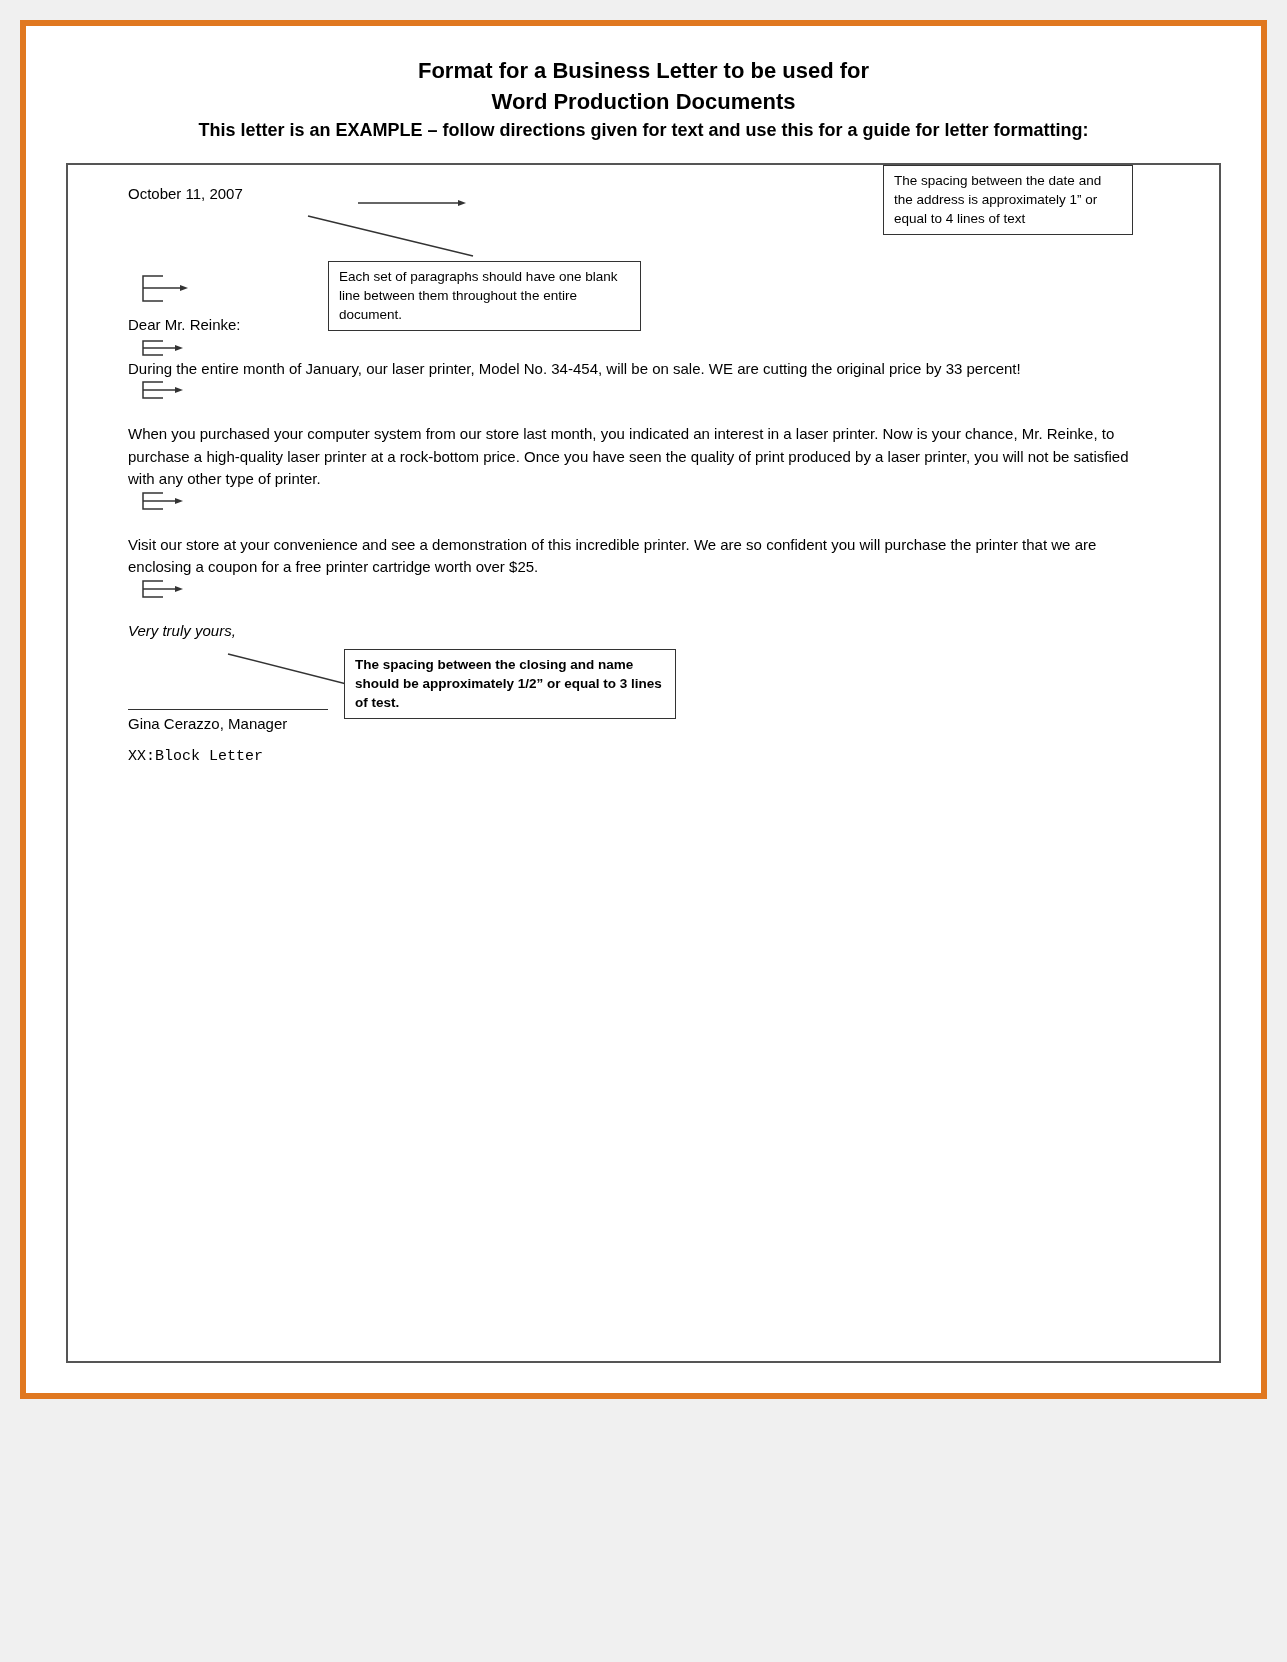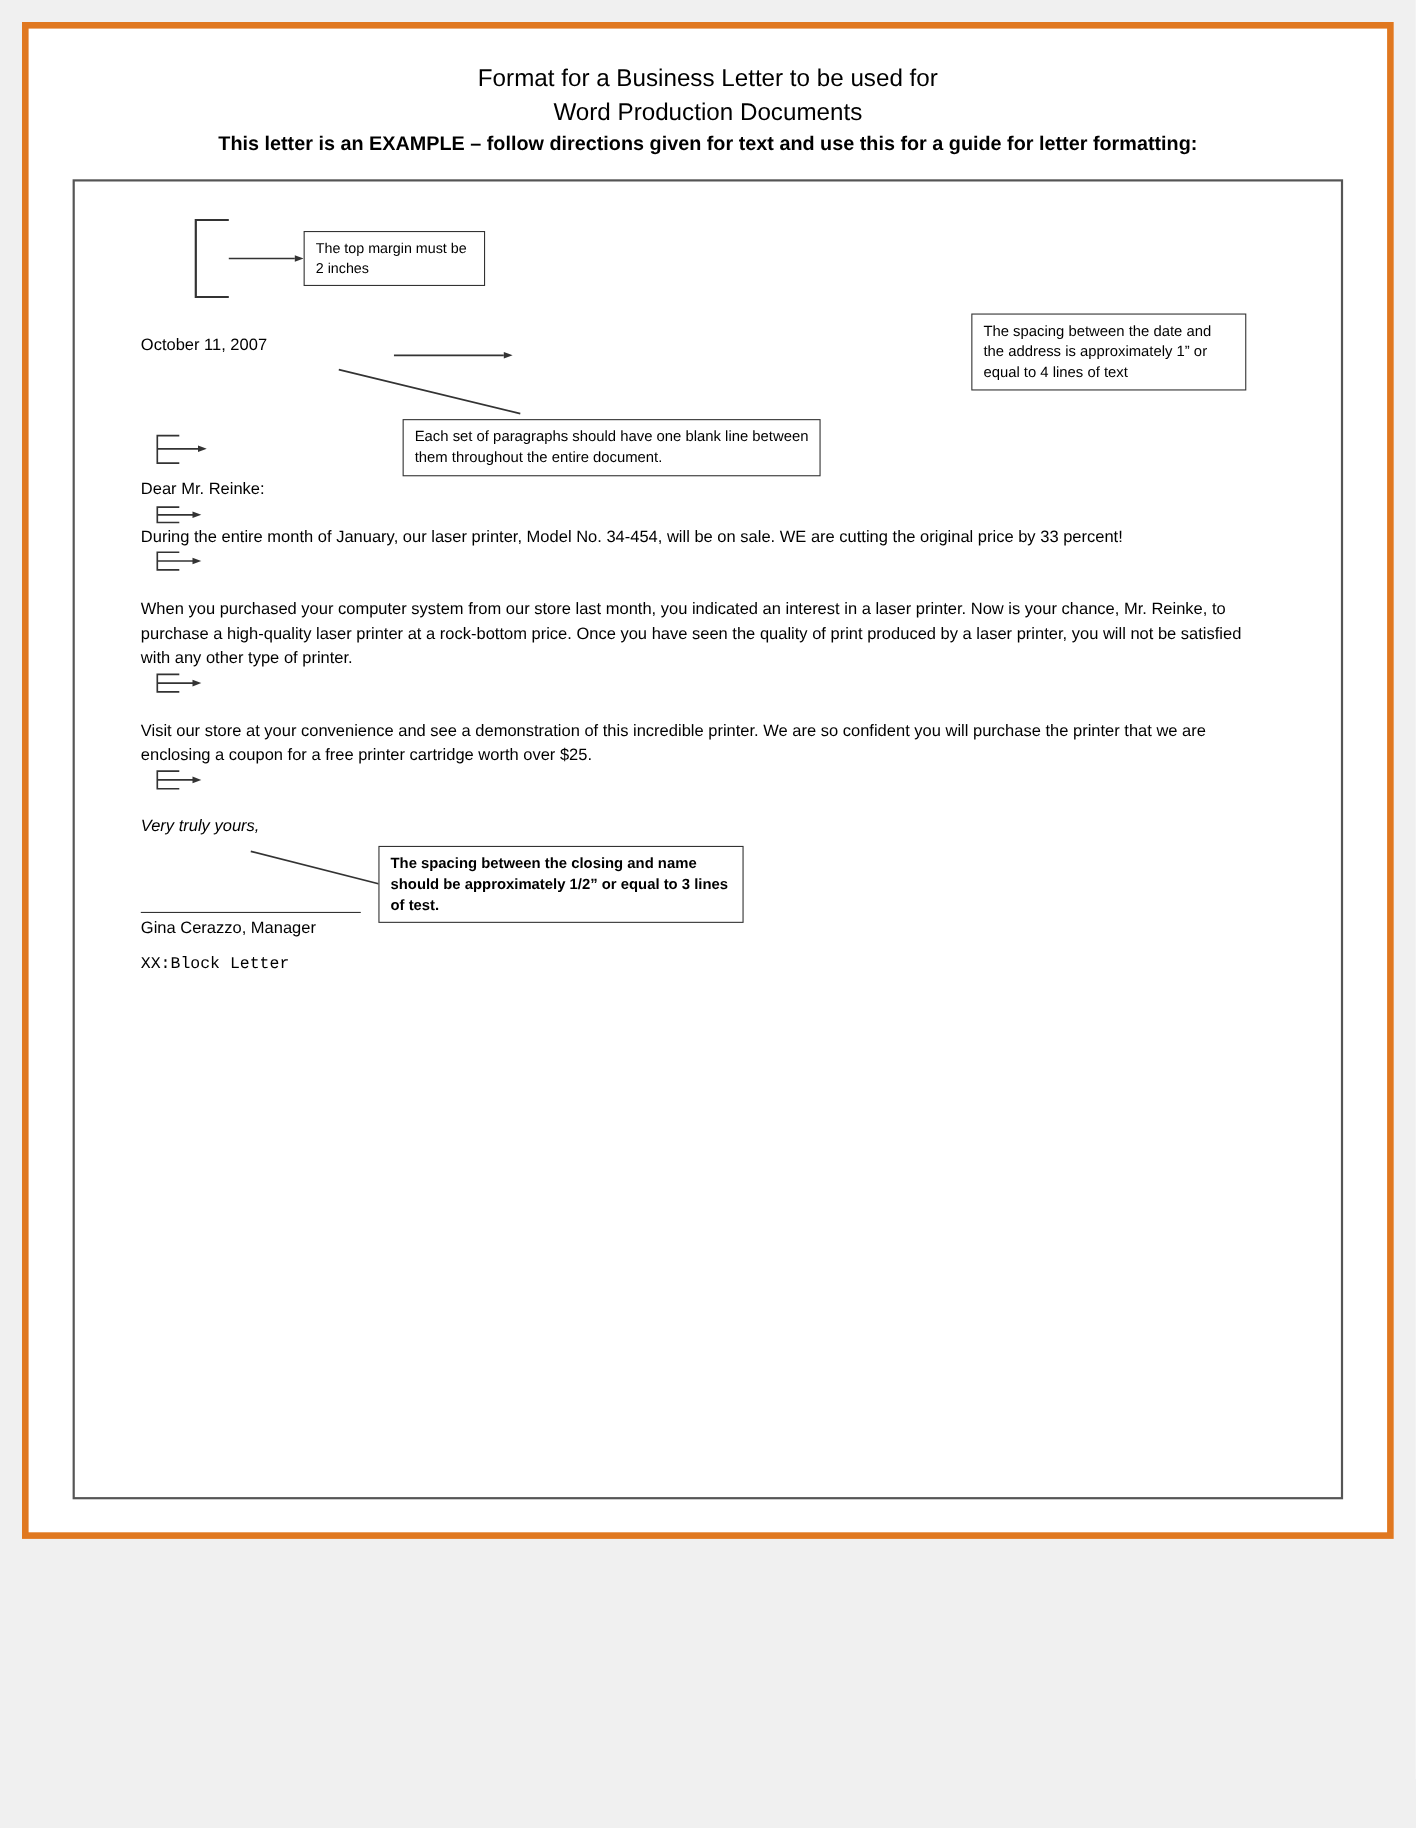--- a/index.html
+++ b/index.html
@@ -17,21 +17,21 @@
       background: white;
       border: 6px solid #e07820;
       padding: 30px 40px;
     }
     .header {
       text-align: center;
       margin-bottom: 20px;
     }
     .header-title {
       font-size: 22px;
-      font-weight: normal;
+      font-weight: bold;
       line-height: 1.4;
     }
     .header-subtitle {
       font-size: 18px;
       font-weight: bold;
       line-height: 1.4;
     }
     .letter-container {
       border: 2px solid #555;
       padding: 0;
@@ -132,34 +132,20 @@
     <div class="header-title">
       <div>Format for a Business Letter to be used for</div>
       <div>Word Production Documents</div>
     </div>
     <div class="header-subtitle">This letter is an EXAMPLE – follow directions given for text and use this for a guide for letter formatting:</div>
   </div>
 
   <div class="letter-container">
     <div class="letter-inner">
 
-      <div class="top-annotation-area">
-
-        <svg class="bracket" style="position:absolute;left:10px;top:5px;" width="160" height="90">
-
-          <path d="M 70 10 L 40 10 L 40 80 L 70 80" stroke="#333" stroke-width="2" fill="none"></path>
-
-          <line x1="70" y1="45" x2="130" y2="45" stroke="#333" stroke-width="1.5"></line>
-          <polygon points="130,42 138,45 130,48" fill="#333"></polygon>
-        </svg>
-
-        <div class="callout-box callout-top-margin" style="left:148px;top:25px;width:165px;">
-          <span>The top margin must be 2 inches</span>
-        </div>
-      </div>
 
       <div class="date-line" style="position:relative;margin-bottom:8px;">
         <span class="date-text">October 11, 2007</span>
         
         <svg style="position:absolute;left:230px;top:8px;" width="300" height="40">
           <line x1="0" y1="10" x2="100" y2="10" stroke="#333" stroke-width="1.5"></line>
           <polygon points="100,7 108,10 100,13" fill="#333"></polygon>
         </svg>
         <div class="callout-box" style="position:absolute;right:26px;top:-20px;width:250px;">
           <span>The spacing between the date and the address is approximately 1” or equal to 4 lines of text</span>
@@ -175,21 +161,21 @@
 
 
       <div style="position:relative;height:50px;">
 
         <svg style="position:absolute;left:0;top:5px;" width="60" height="35">
           <path d="M 35 5 L 15 5 L 15 30 L 35 30" stroke="#333" stroke-width="1.5" fill="none"></path>
           <line x1="15" y1="17" x2="55" y2="17" stroke="#333" stroke-width="1.5"></line>
           <polygon points="52,14 60,17 52,20" fill="#333"></polygon>
         </svg>
 
-        <div class="callout-box" style="position:absolute;left:200px;top:-5px;width:380px;margin-left:38px;">
+        <div class="callout-box" style="position:absolute;left:200px;top:-5px;width:313px;">
           <span>Each set of paragraphs should have one blank line between them throughout the entire document.</span>
         </div>
       </div>
 
       <div class="salutation">
         <span>Dear Mr. Reinke:</span>
         
         <svg style="position:absolute;left:0;top:22px;" width="60" height="20">
           <path d="M 35 3 L 15 3 L 15 17 L 35 17" stroke="#333" stroke-width="1.5" fill="none"></path>
           <line x1="15" y1="10" x2="50" y2="10" stroke="#333" stroke-width="1.5"></line>

